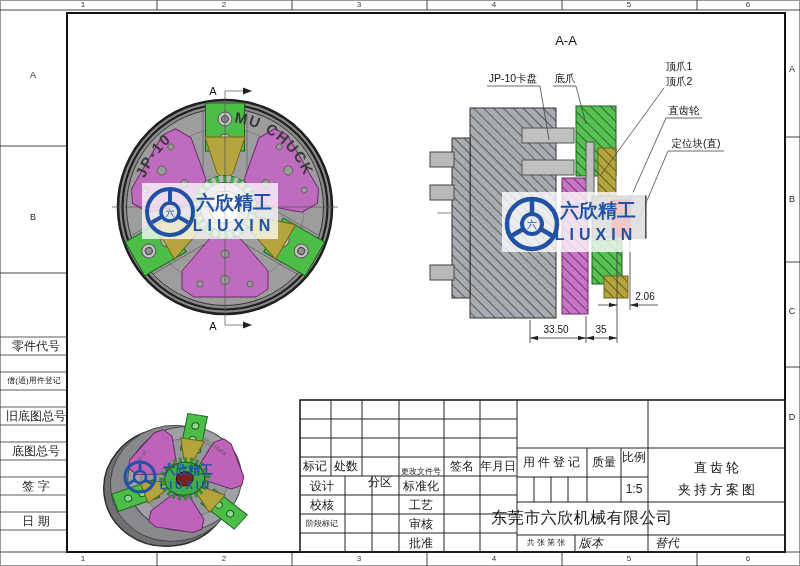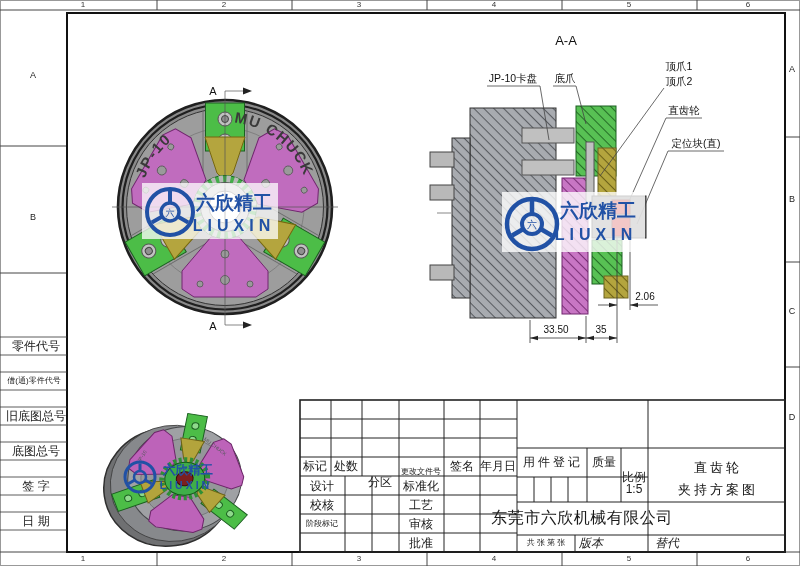--- a/index.html
+++ b/index.html
@@ -380,42 +380,42 @@
 <span class="lbl tiny" style="left:629px;top:559px">5</span>
 <span class="lbl tiny" style="left:748px;top:559px">6</span>
 <span class="lbl rowletter" style="left:33px;top:75px">A</span>
 <span class="lbl rowletter" style="left:33px;top:217px">B</span>
 <span class="lbl rowletter" style="left:792px;top:69px">A</span>
 <span class="lbl rowletter" style="left:792px;top:199px">B</span>
 <span class="lbl rowletter" style="left:792px;top:311px">C</span>
 <span class="lbl rowletter" style="left:792px;top:417px">D</span>
 
 <span class="lbl" style="left:36px;top:346px">零件代号</span>
-<span class="lbl small" style="left:34px;top:381px">借(通)零件代号</span>
+<span class="lbl small" style="left:34px;top:381px">借(通)用件登记</span>
 <span class="lbl" style="left:36px;top:416px">旧底图总号</span>
 <span class="lbl" style="left:36px;top:451px">底图总号</span>
 <span class="lbl" style="left:36px;top:486px">签 字</span>
 <span class="lbl" style="left:36px;top:521px">日 期</span>
 
 <span class="lbl" style="left:315px;top:466px">标记</span>
 <span class="lbl" style="left:346px;top:466px">处数</span>
 <span class="lbl" style="left:380px;top:482px">分区</span>
 <span class="lbl small" style="left:421px;top:472px">更改文件号</span>
 <span class="lbl" style="left:462px;top:466px">签名</span>
 <span class="lbl" style="left:498px;top:466px">年月日</span>
 <span class="lbl" style="left:322px;top:486px">设计</span>
 <span class="lbl" style="left:322px;top:505px">校核</span>
 <span class="lbl small" style="left:322px;top:524px">阶段标记</span>
 <span class="lbl" style="left:421px;top:486px">标准化</span>
 <span class="lbl" style="left:421px;top:505px">工艺</span>
 <span class="lbl" style="left:421px;top:524px">审核</span>
 <span class="lbl" style="left:421px;top:543px">批准</span>
 <span class="lbl spread" style="left:553px;top:462px">用件登记</span>
 <span class="lbl" style="left:604px;top:462px">质量</span>
-<span class="lbl" style="left:634px;top:477px">比例</span>
+<span class="lbl" style="left:634px;top:457px">比例</span>
 <span class="lbl" style="left:634px;top:489px">1:5</span>
 <span class="lbl company" style="left:582px;top:518px">东莞市六欣机械有限公司</span>
 <span class="lbl small" style="left:546px;top:543px">共 张 第 张</span>
 <span class="lbl la" style="left:579px;top:543px">版本</span>
 <span class="lbl la" style="left:655px;top:543px">替代</span>
 <span class="lbl title" style="left:718px;top:467px">直齿轮</span>
 <span class="lbl title" style="left:718px;top:489px">夹持方案图</span>
 
 </div>
 

